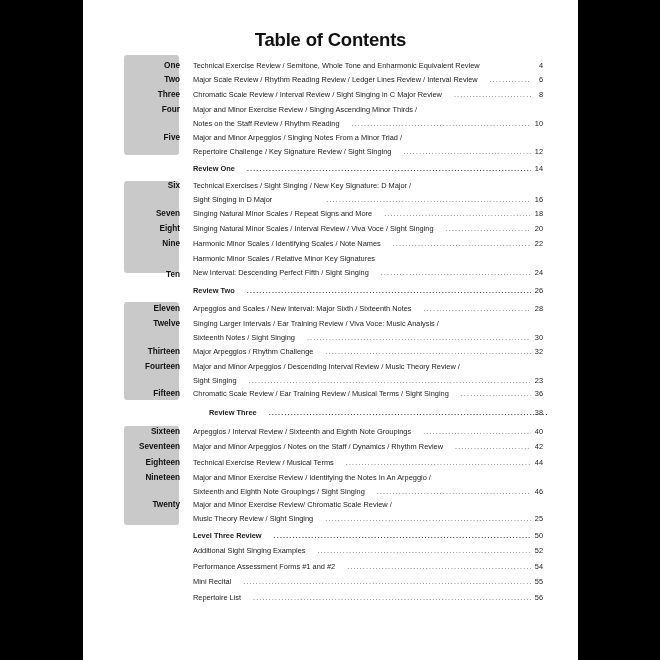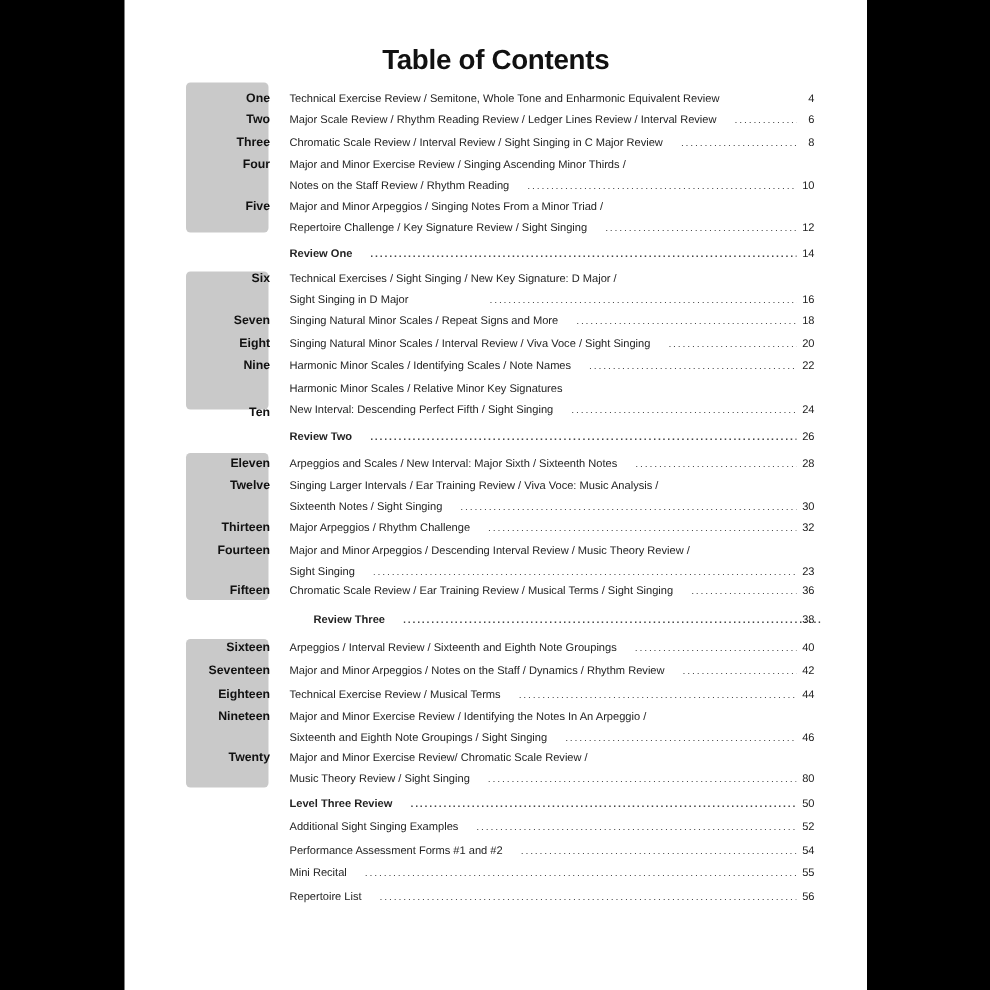--- a/index.html
+++ b/index.html
@@ -233,21 +233,21 @@
       <div class="row" style="top: 500px;">
         <div class="unit" style="top: 0px;">Twenty</div>
         <div class="line" style="top: 0px;">
           <span class="txt">Major and Minor Exercise Review/ Chromatic Scale Review /</span>
           <span class="nodots"></span>
         </div>
         <div class="line" style="top: 13.5px;">
           <span class="txt">Music Theory Review / Sight Singing</span>
           <span class="dots"></span>
         </div>
-        <div class="pg" style="top: 13.5px;">80</div>
+        <div class="pg" style="top: 13.5px;">25</div>
       </div>
       <div class="row" style="top: 531px;">
         <div class="line bold" style="top: 0px;">
           <span class="txt">Level Three Review</span>
           <span class="dots"></span>
         </div>
         <div class="pg" style="top: 0px;">50</div>
       </div>
       <div class="row" style="top: 546px;">
         <div class="line" style="top: 0px;">

